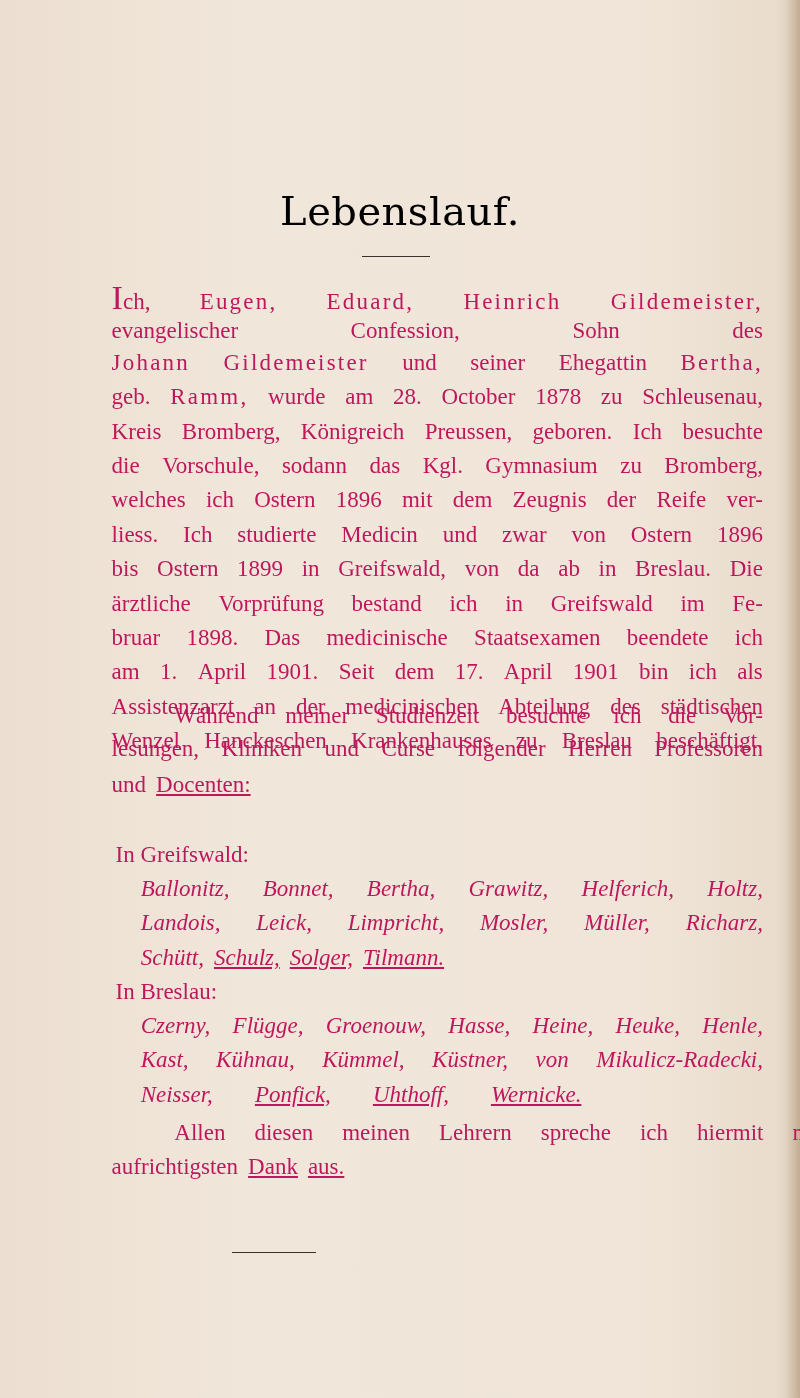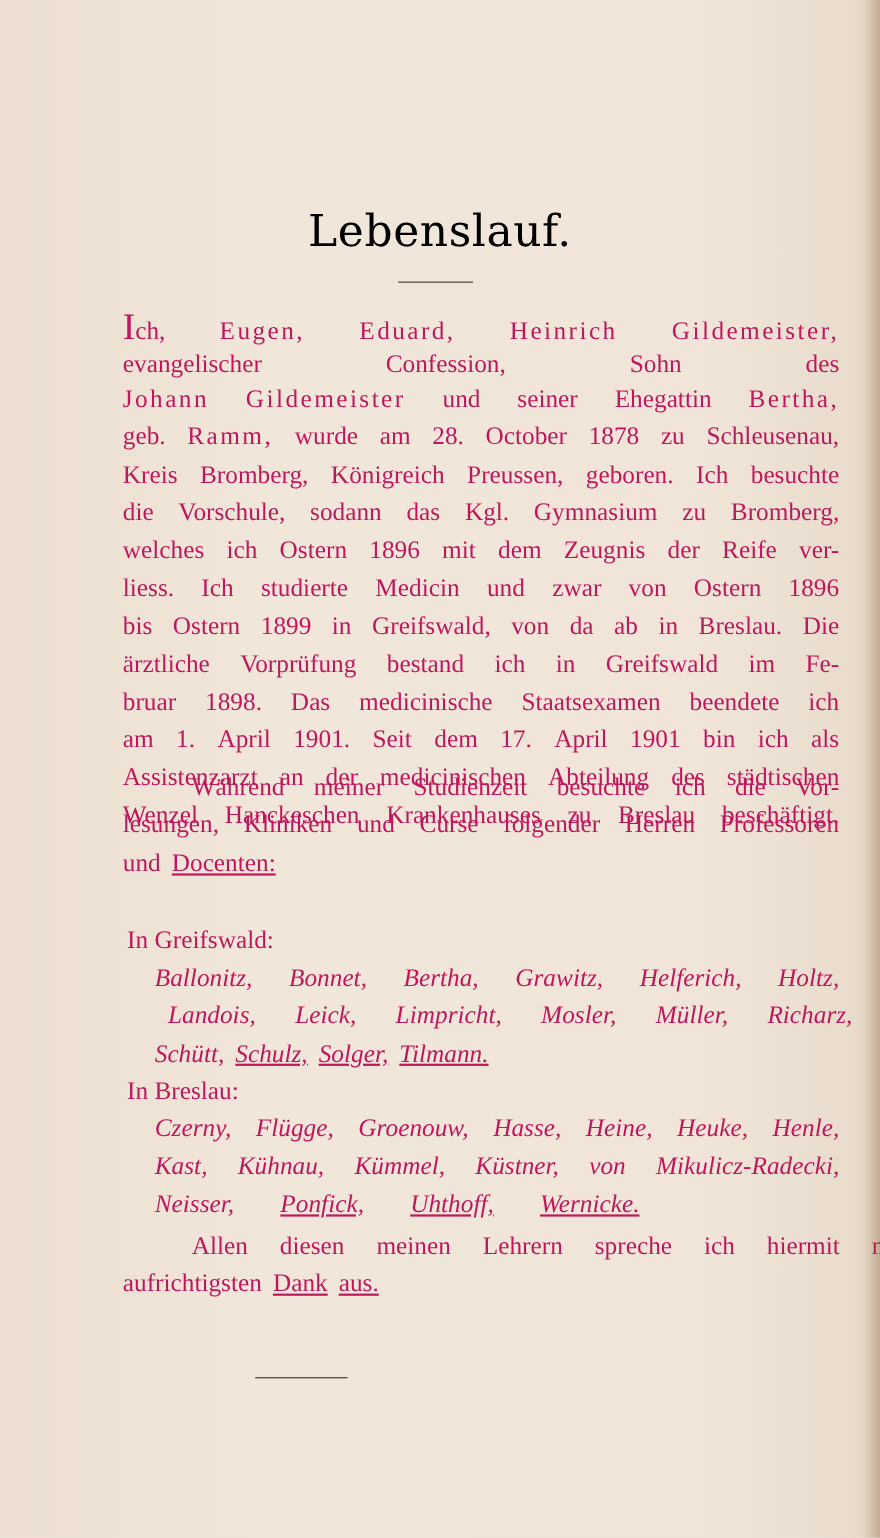--- a/index.html
+++ b/index.html
@@ -249,21 +249,21 @@
 </div>
 <div id="greifswald">
     <div class="row italic" style="top: 876px; left: 140.673px; width: 622.327px;">
       <span>Ballonitz,</span>
       <span>Bonnet,</span>
       <span>Bertha,</span>
       <span>Grawitz,</span>
       <span>Helferich,</span>
       <span>Holtz,</span>
     </div>
-    <div class="row italic" style="top: 910.4px; left: 140.673px; width: 622.327px; margin-left: 12px;">
+    <div class="row italic" style="top: 910.4px; left: 140.673px; width: 622.327px;">
       <span>Landois,</span>
       <span>Leick,</span>
       <span>Limpricht,</span>
       <span>Mosler,</span>
       <span>Müller,</span>
       <span>Richarz,</span>
     </div>
     <div class="row left italic" style="top: 944.8px; left: 140.673px;">
       <span>Schütt,</span>
       <span>Schulz,</span>

